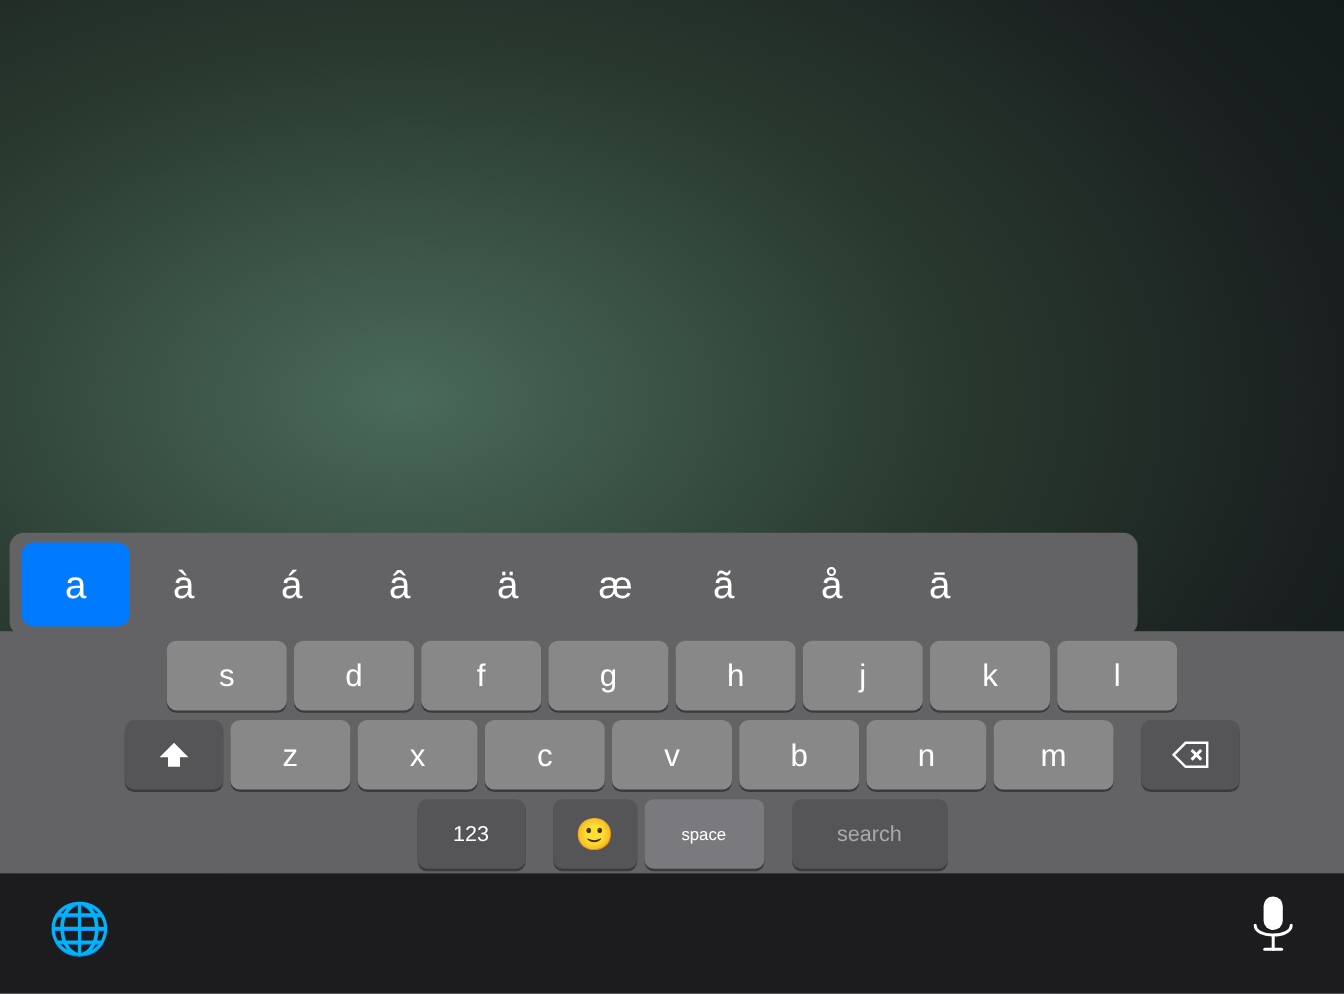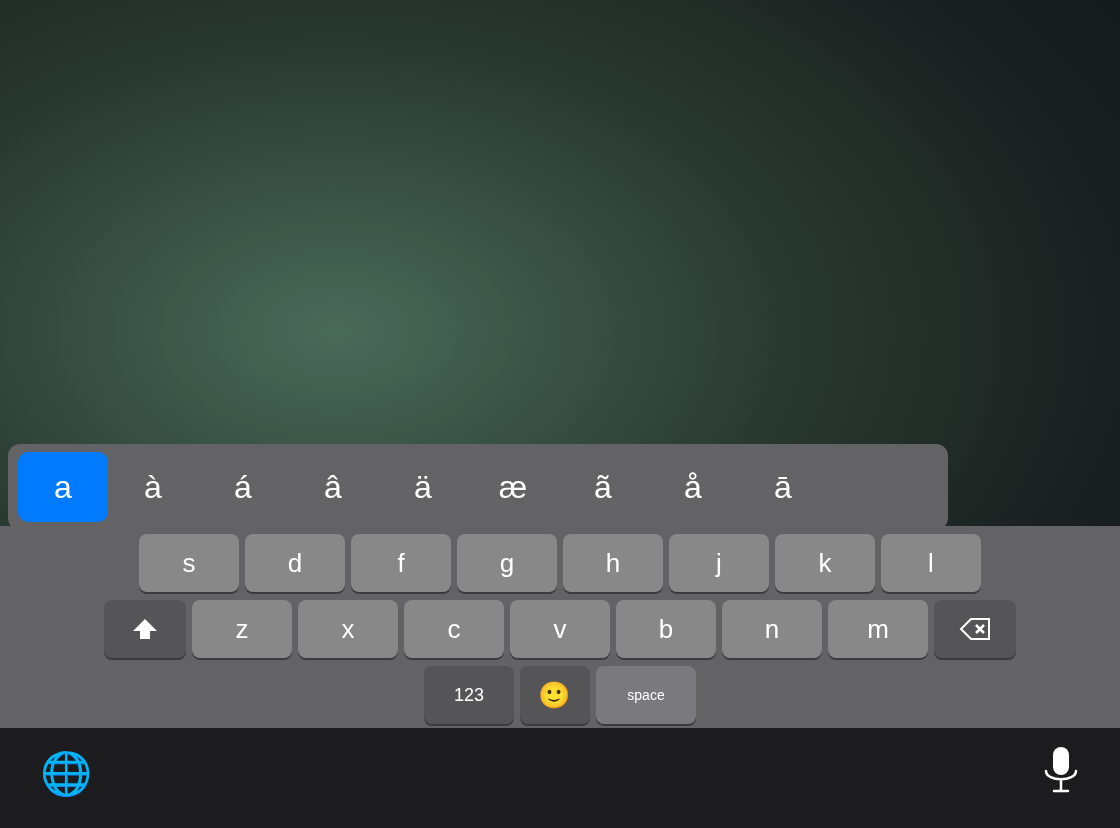--- a/index.html
+++ b/index.html
@@ -102,20 +102,21 @@
       flex: 1;
       max-width: 100px;
       box-shadow: 0 2px 0 rgba(0,0,0,0.4);
       user-select: none;
     }
 
     
     .key-special {
       background: #555558;
       font-size: 18px;
+      margin-left: 17px;
     }
 
     
     .key-shift {
       background: #555558;
       max-width: 82px;
     }
 
     
     .key-backspace {
@@ -292,20 +293,23 @@
 
     <div class="keyboard-row row-4">
       <div class="key key-123 key-special">
         <span>123</span>
       </div>
       <div class="key key-emoji key-special">
         <span>🙂</span>
       </div>
       <div class="key key-space">
         <span>space</span>
+      </div>
+      <div class="key key-search key-special">
+        <span>search</span>
       </div>
     </div>
 
   </div>
 
   <div class="bottom-bar">
     <div class="globe-icon">
       <span>🌐</span>
     </div>
     <div class="mic-icon">

